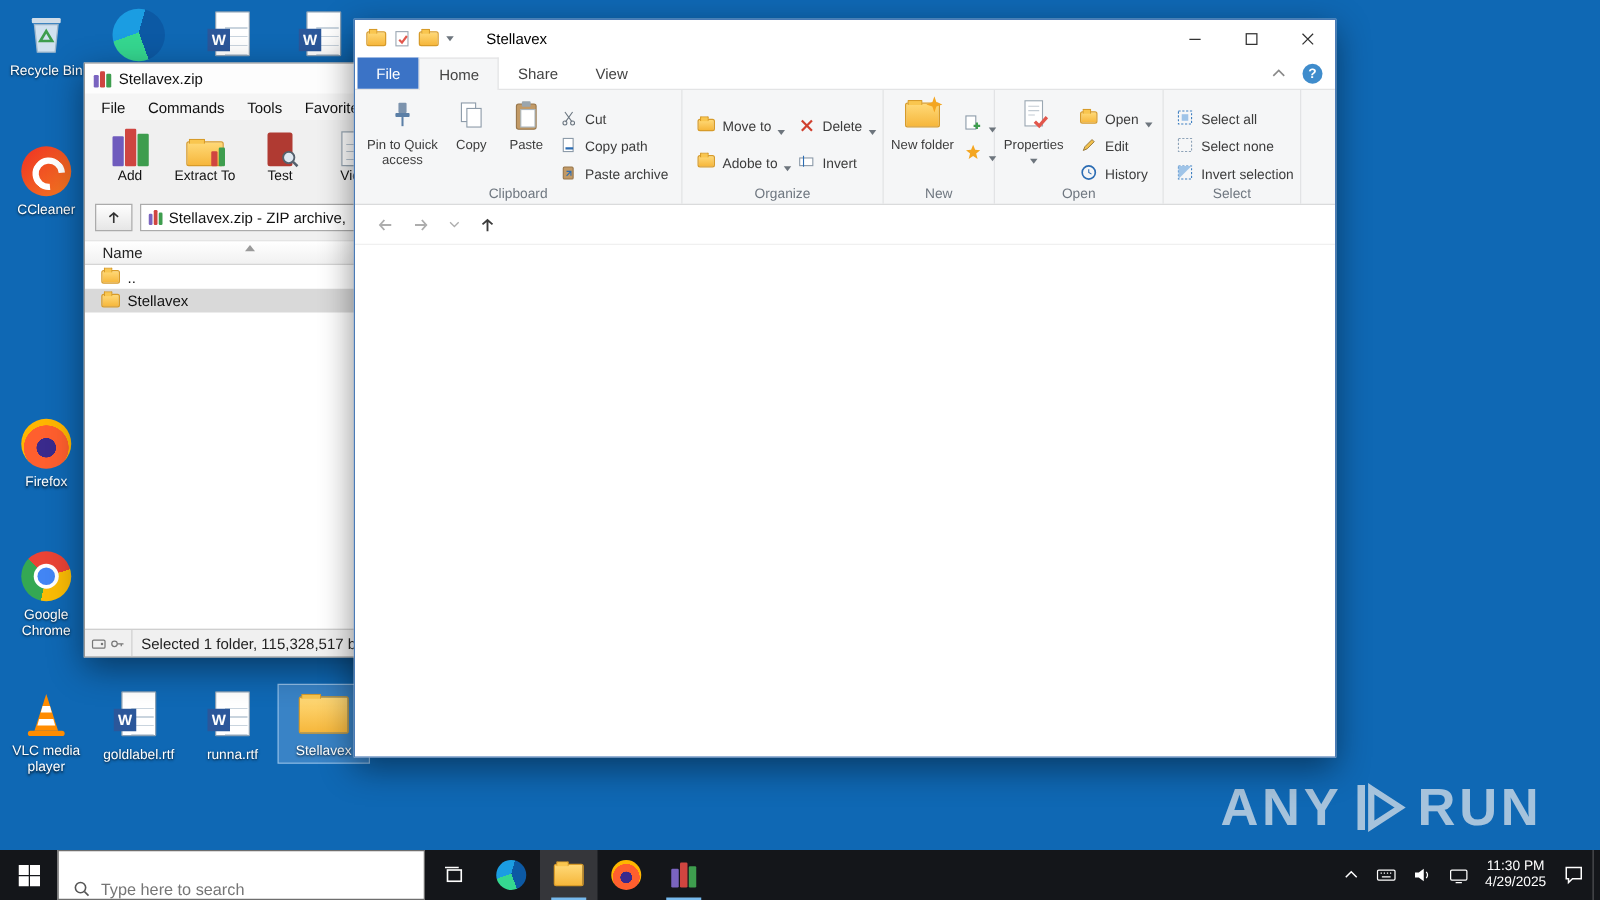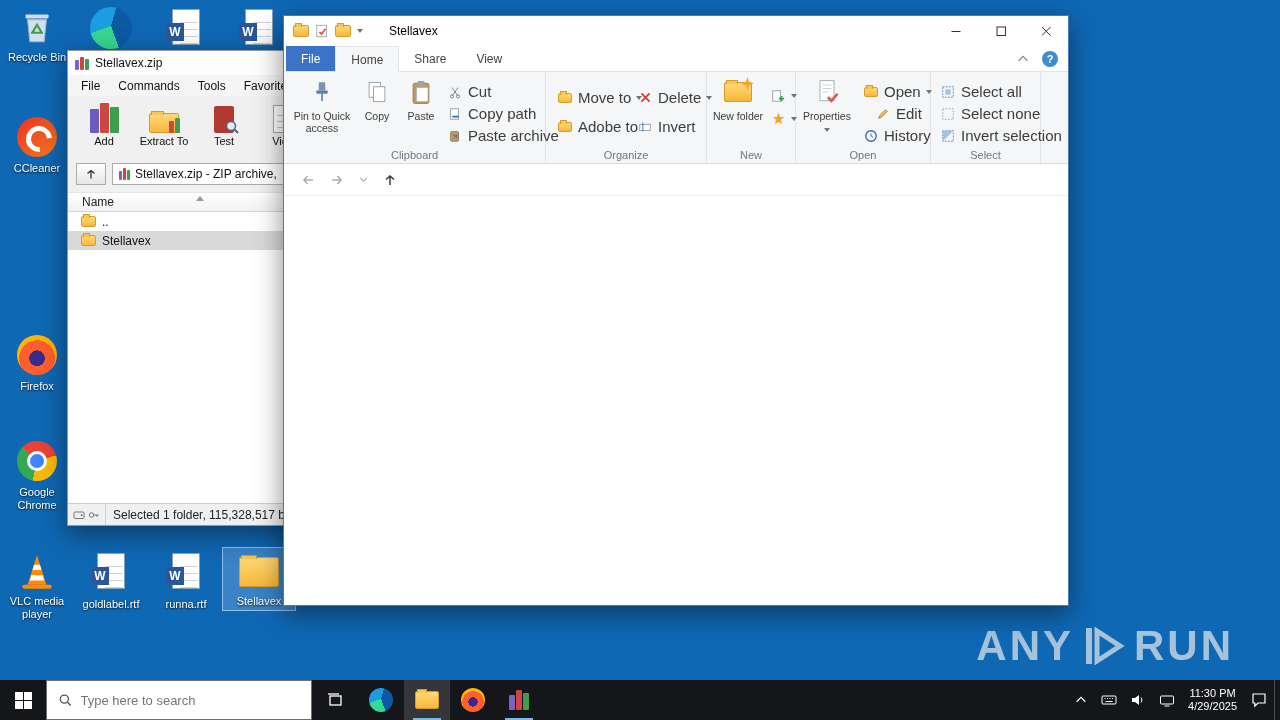--- a/index.html
+++ b/index.html
@@ -64,33 +64,33 @@
 .tab{display:flex;align-items:center;padding:0 15px;font-size:12px;color:#444;cursor:pointer}
 .tab.file{background:#3b73c6;color:#fff}
 .tab.active{background:#f5f6f7;border:1px solid #e3e4e5;border-bottom:0;margin-bottom:-1px}
 .ex-tabs .rightside{margin-left:auto;display:flex;align-items:center;gap:12px;padding-right:10px}
 .helpq{width:16px;height:16px;border-radius:50%;background:#3f8ccc;color:#fff;font-size:11px;font-weight:bold;display:flex;align-items:center;justify-content:center}
 .ribbon{height:92px;background:#f5f6f7;border-bottom:1px solid #dadbdc;position:relative}
 .grp{position:absolute;top:0;height:100%;border-right:1px solid #e2e3e5}
 .grp .gl{position:absolute;bottom:2px;left:0;right:0;text-align:center;font-size:11px;color:#6f7780}
 .bigbtn{position:absolute;top:5px;text-align:center;font-size:10.5px;line-height:12px;color:#3c3c3c;cursor:pointer}
 .bigbtn .bic{width:32px;height:30px;margin:0 auto 3px;position:relative;display:flex;align-items:center;justify-content:center}
-.smbtn{position:absolute;height:21px;display:flex;align-items:center;gap:5px;font-size:15px;color:#3c3c3c;padding:0 3px;cursor:pointer;white-space:nowrap}
+.smbtn{position:absolute;height:21px;display:flex;align-items:flex-end;gap:5px;font-size:11px;color:#3c3c3c;padding:0 3px;cursor:pointer;white-space:nowrap}
 .smbtn .sic{width:16px;height:16px;flex:none;position:relative;display:flex;align-items:center;justify-content:center}
 .caret{width:0;height:0;border-left:3px solid transparent;border-right:3px solid transparent;border-top:4px solid #6d757d;display:inline-block}
 .navrow{height:32px;display:flex;align-items:center;gap:13px;padding-left:16px;border-bottom:1px solid #f0f0f0;color:#adadad}
 .navrow .en{color:#3c3c3c}
 .ex-content{flex:1;background:#fff}
 
 
 .taskbar{position:absolute;left:0;bottom:0;width:1280px;height:40px;background:#14161a;display:flex;align-items:stretch;z-index:10}
 .tb-start{width:46px;display:flex;align-items:center;justify-content:center;cursor:pointer}
 .winlogo{width:17px;height:17px;display:grid;grid-template-columns:8px 8px;grid-template-rows:8px 8px;gap:1px}
 .winlogo i{background:#fff;display:block}
-.tb-search{width:266px;background:#fff;border:1px solid #6e6e6e;display:flex;align-items:center;gap:8px;padding:0 11px}
+.tb-search{width:294px;background:#fff;border:1px solid #6e6e6e;display:flex;align-items:flex-end;gap:8px;padding:0 11px}
 .tb-search input{border:0;outline:0;background:transparent;font-size:13px;color:#444;width:100%;font-family:"Liberation Sans",sans-serif}
 .tb-btn{width:46px;display:flex;align-items:center;justify-content:center;position:relative;cursor:pointer}
 .tb-btn.running::after{content:"";position:absolute;left:9px;right:9px;bottom:0;height:2px;background:#76b9ed}
 .tb-btn.activeapp{background:rgba(255,255,255,.14)}
 .tb-spacer{flex:1}
 .tray{display:flex;align-items:center;gap:13px;padding-right:6px;color:#fff}
 .tray .ti{display:flex;align-items:center;justify-content:center;cursor:pointer}
 .clock{font-size:11px;line-height:13px;text-align:center;cursor:pointer}
 .showdesk{width:6px;border-left:1px solid rgba(255,255,255,.25);height:100%}
 
@@ -481,21 +481,21 @@
           <span>Properties</span>
           <div class="caret" style="margin:2px auto 0"></div>
         </div>
         <div class="smbtn" style="left:64px;top:9px">
           <span class="sic">
                 <span class="folder" style="width:14px;height:10px"></span>
               </span>
           <span>Open</span>
               <span class="caret"></span>
         </div>
-        <div class="smbtn" style="left:76px;top:31px">
+        <div class="smbtn" style="left:64px;top:31px">
           <span class="sic">
                 <svg width="14" height="14" viewBox="0 0 16 16">
                   <path d="M3 13 4.5 9.5 11 3 13 5 6.5 11.5 Z" fill="#f2c14e" stroke="#8c6d2f" stroke-width="0.8"></path>
                 </svg>
               </span>
           <span>Edit</span>
         </div>
         <div class="smbtn" style="left:64px;top:53px">
           <span class="sic">
                 <svg width="14" height="14" viewBox="0 0 16 16">

